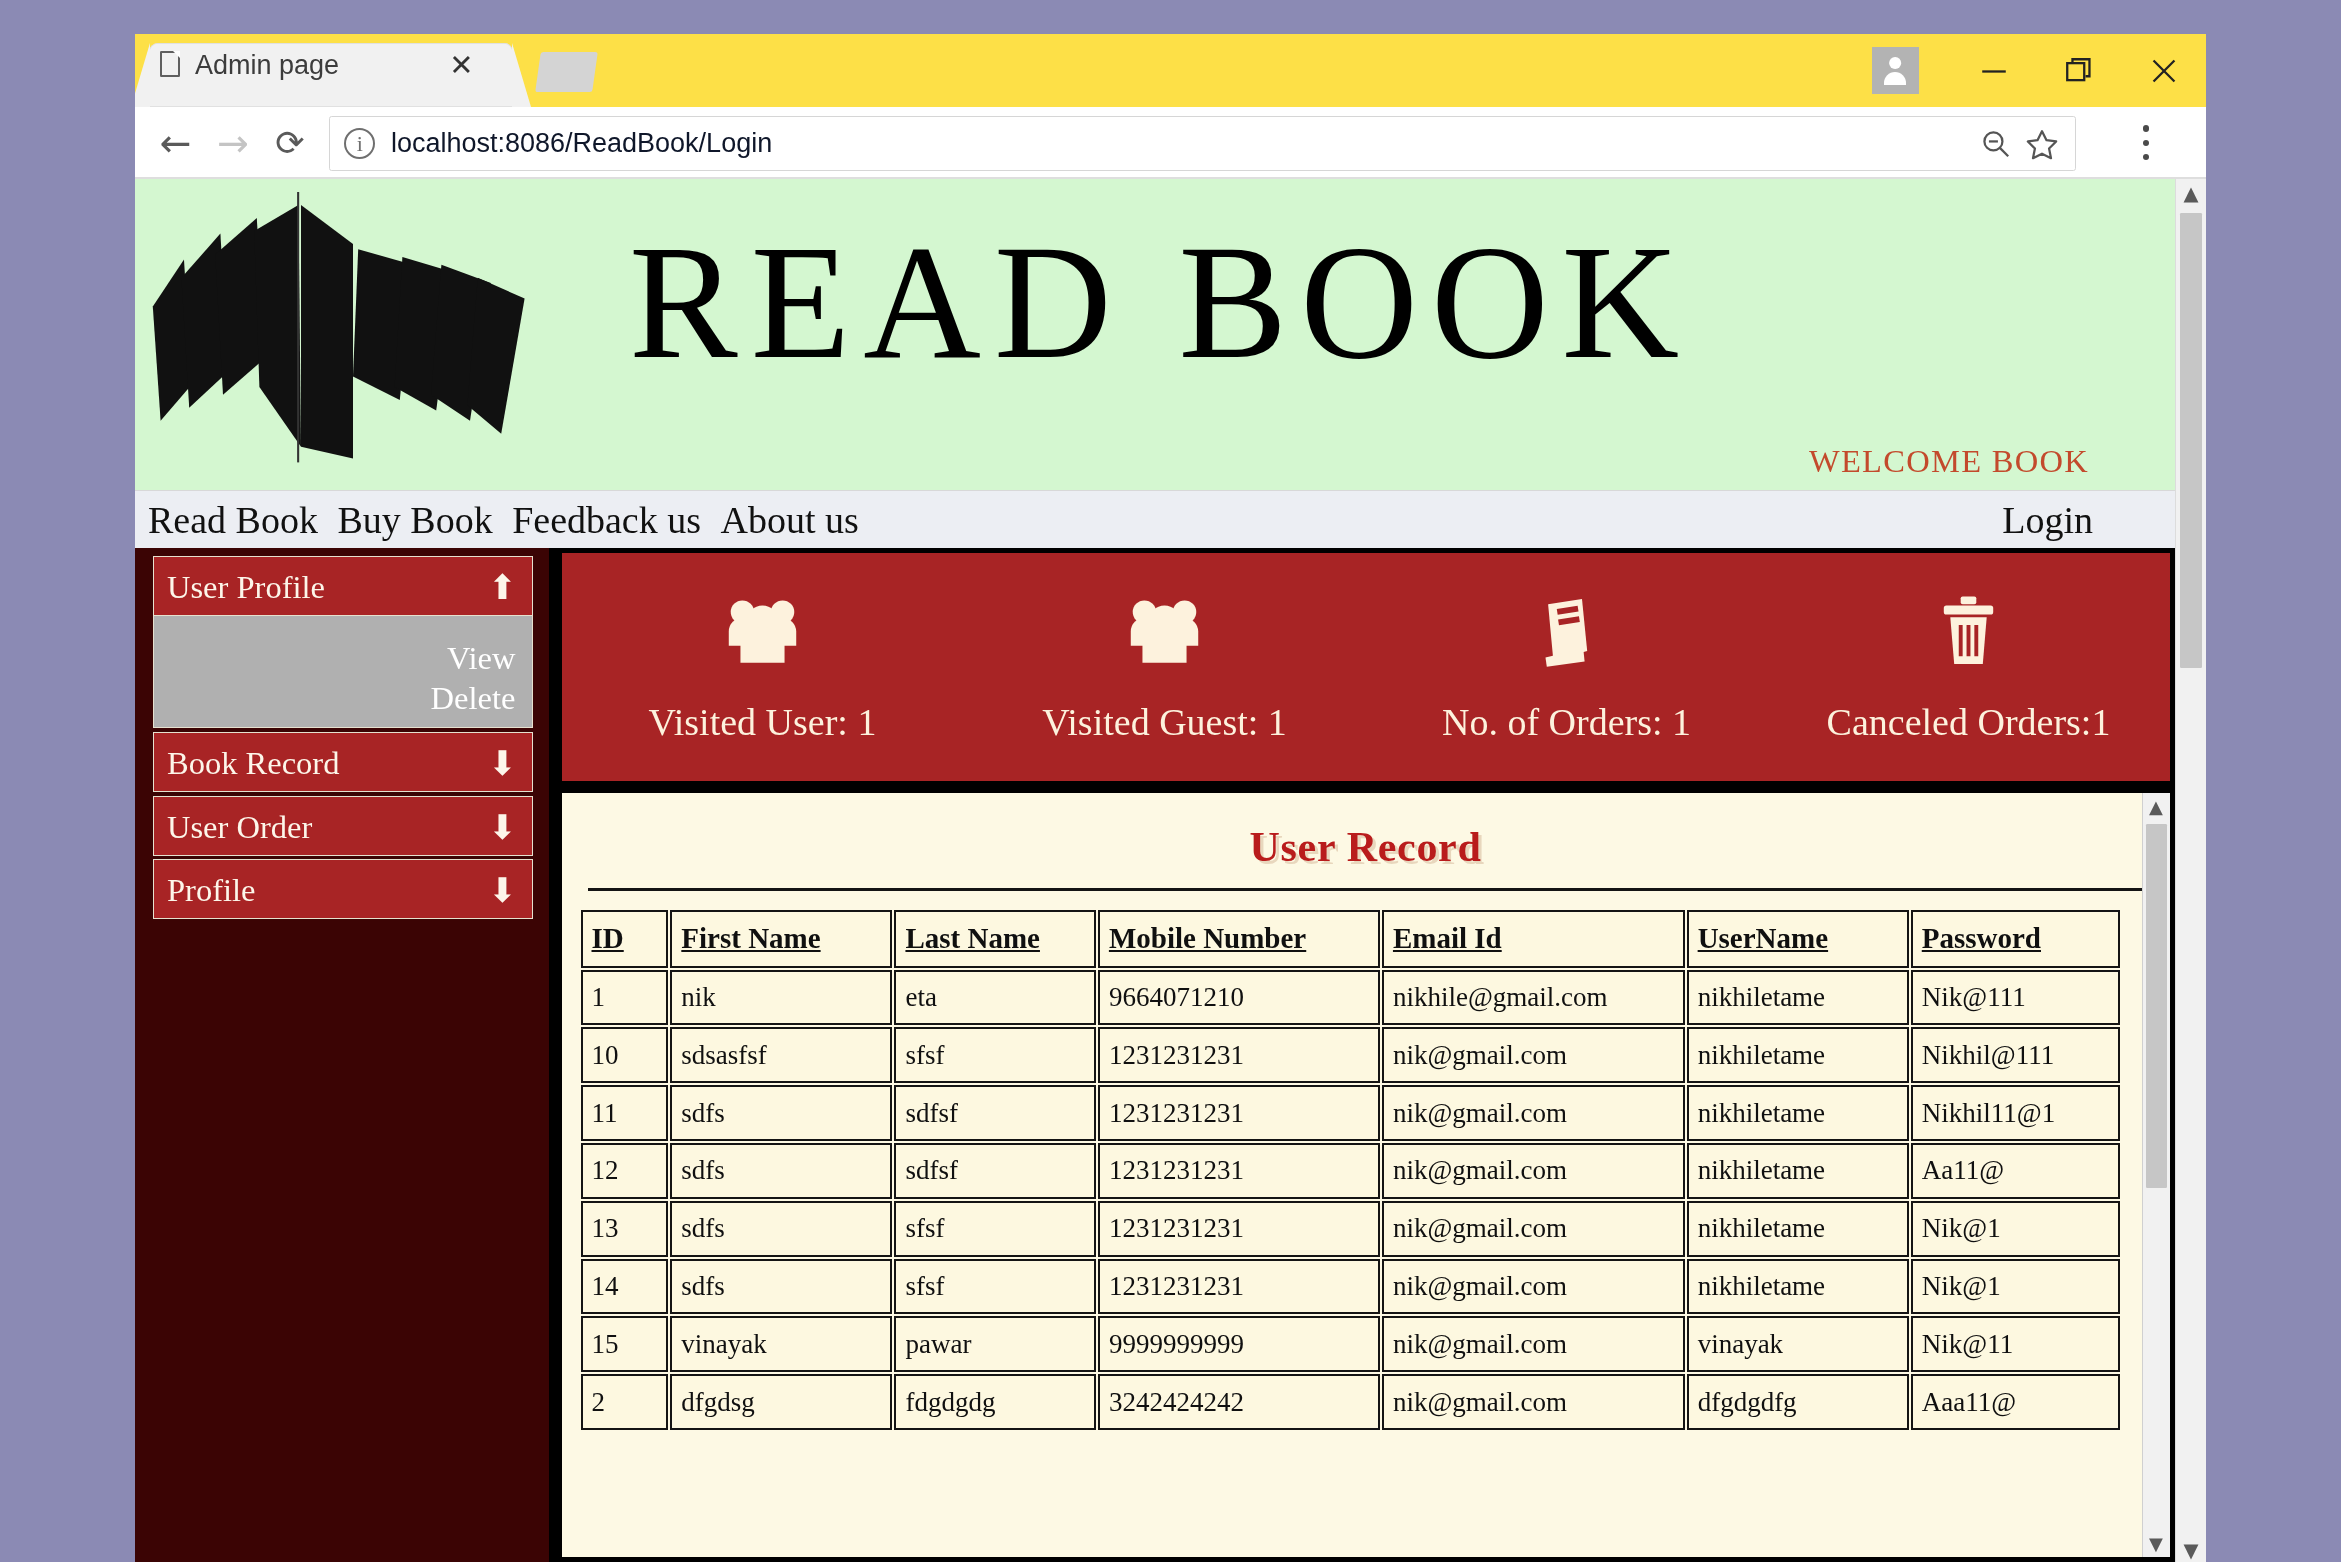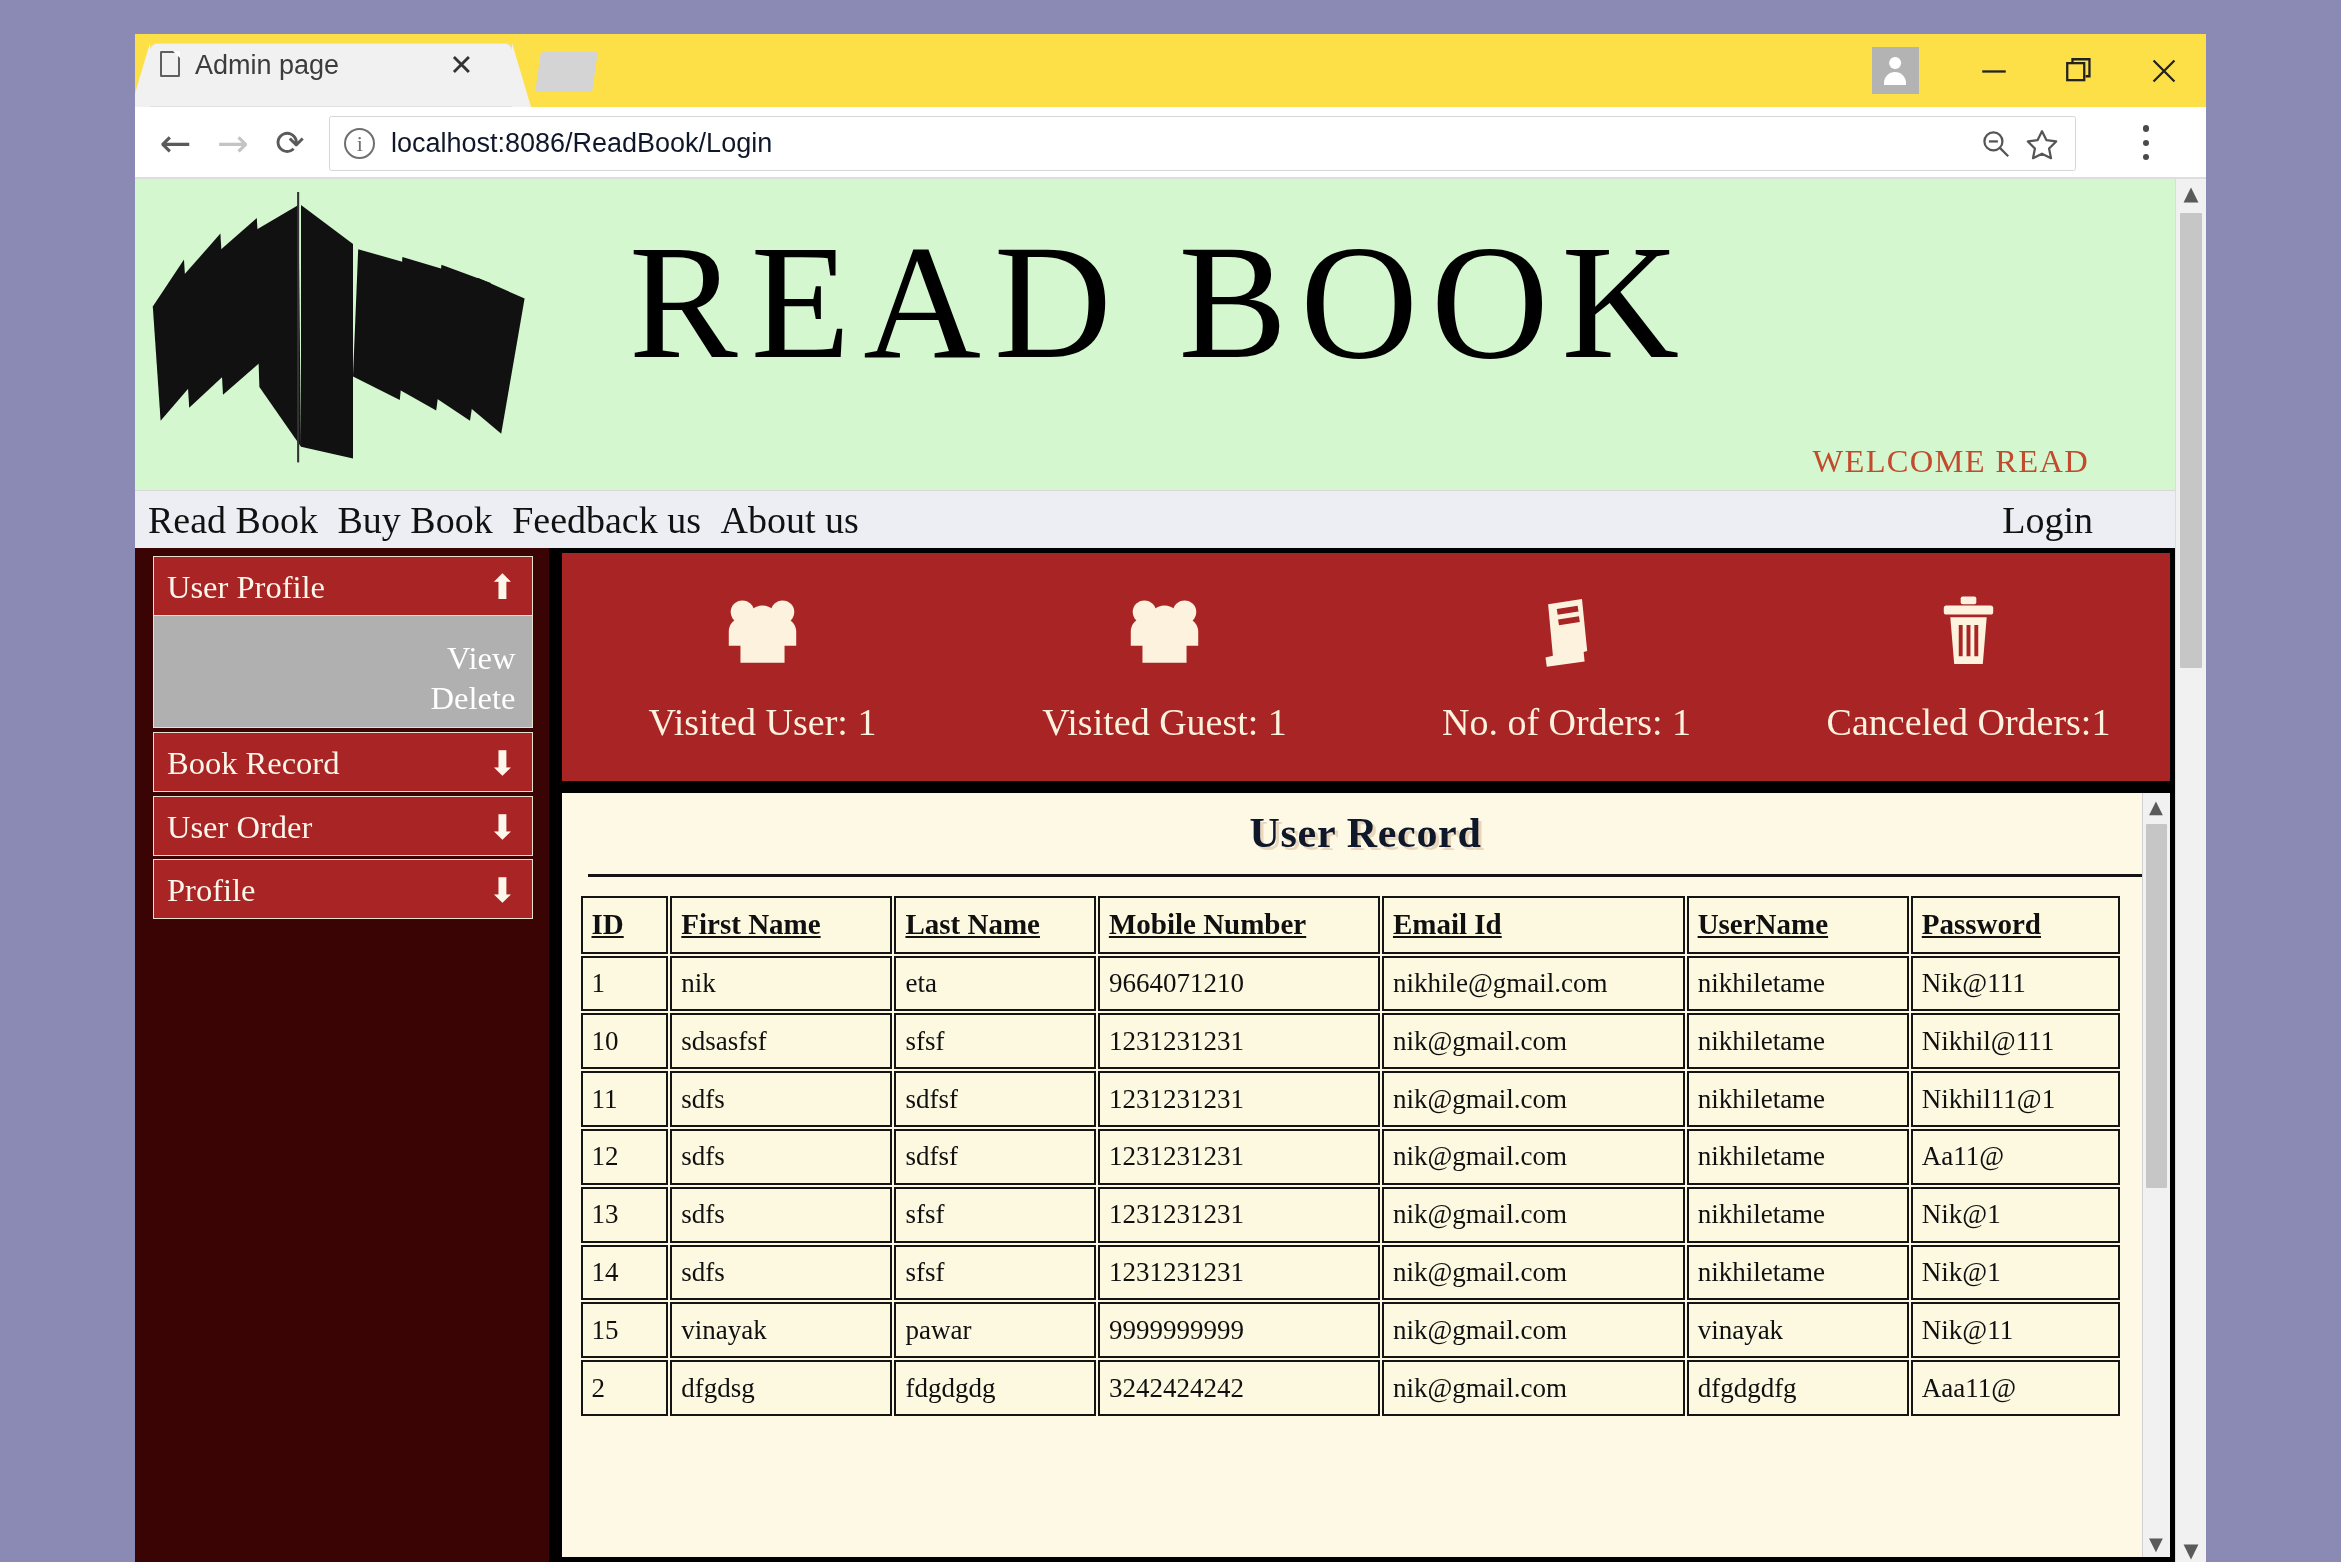--- a/index.html
+++ b/index.html
@@ -398,24 +398,24 @@
   #record-panel {
     margin-top: 11.7px;
     background: #fdf9e4;
     height: 764px;
     position: relative;
     overflow: hidden;
   }
   #record-title {
     text-align: center;
     font-size: 42px;
-    color: #0f172a;
+    color: #b91c1c;
     font-family: "Liberation Serif", serif;
     font-weight: bold;
-    padding-top: 16px;
+    padding-top: 30px;
     text-shadow: 3.3px 3.3px 0 #e8d7bd;
     letter-spacing: 0.7px;
   }
   #record-rule {
     margin: 17px 26px 0 26px;
     border: 0;
     border-top: 3.9px solid #141414;
   }
   #record-scroll {
     position: absolute;
@@ -543,21 +543,21 @@
             <path d="M84 30 L118 10 L120 196 L88 150 Z"></path>
             <path d="M120 10 L160 40 L160 205 L120 196 Z"></path>
             <path d="M164 44 L206 56 L196 160 L160 142 Z"></path>
             <path d="M198 50 L238 62 L224 168 L192 150 Z"></path>
             <path d="M228 56 L266 70 L250 176 L220 156 Z"></path>
             <path d="M256 66 L292 82 L274 186 L248 164 Z"></path>
           </g>
           <rect x="117" y="0" width="1.6" height="208" fill="#333"></rect>
         </svg>
         <div id="site-title">READ BOOK</div>
-        <div id="welcome-admin">WELCOME READ</div>
+        <div id="welcome-admin">WELCOME BOOK</div>
       </div>
 
       <div id="site-nav">
         <div id="nav-left">
           <a>Read Book</a>
           <a>Buy Book</a>
           <a>Feedback us</a>
           <a>About us</a>
         </div>
         <div id="nav-right">

